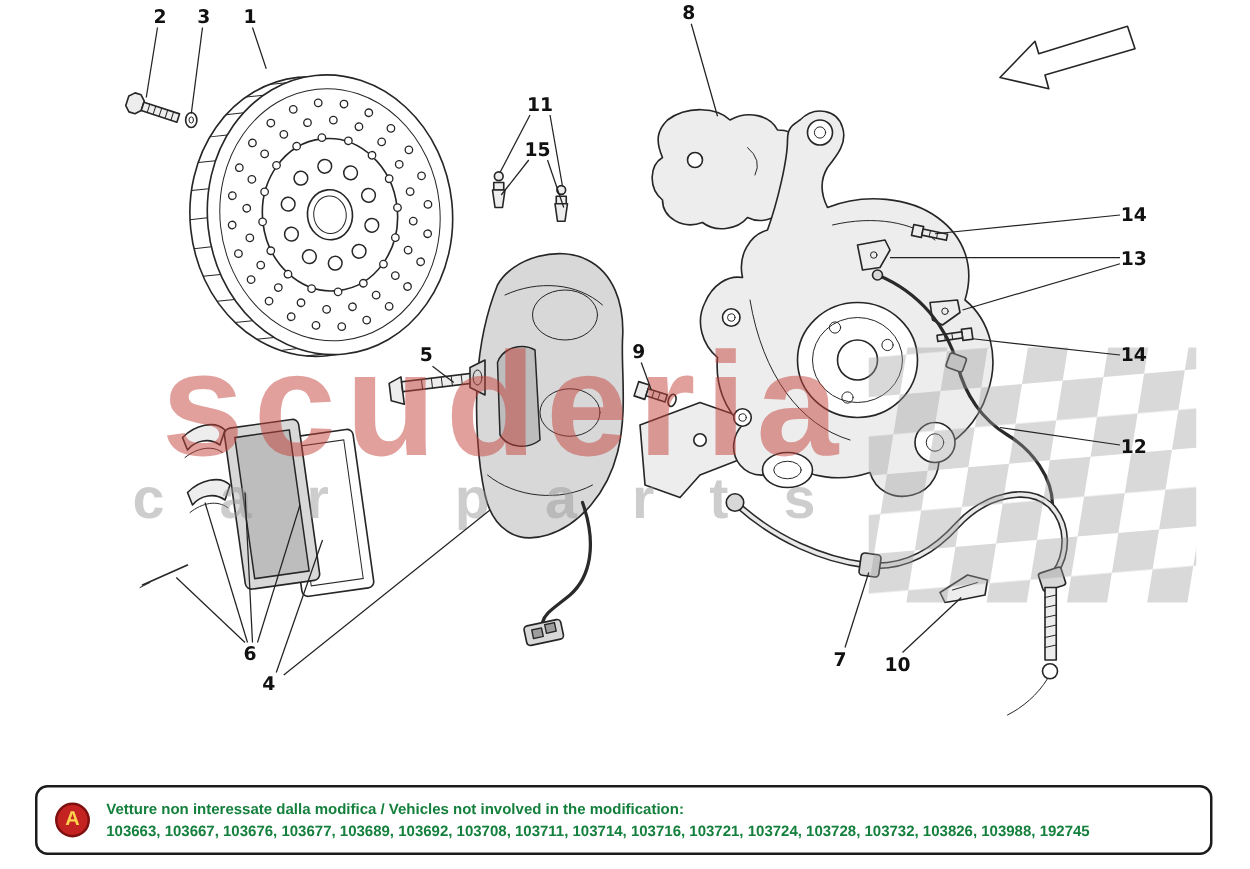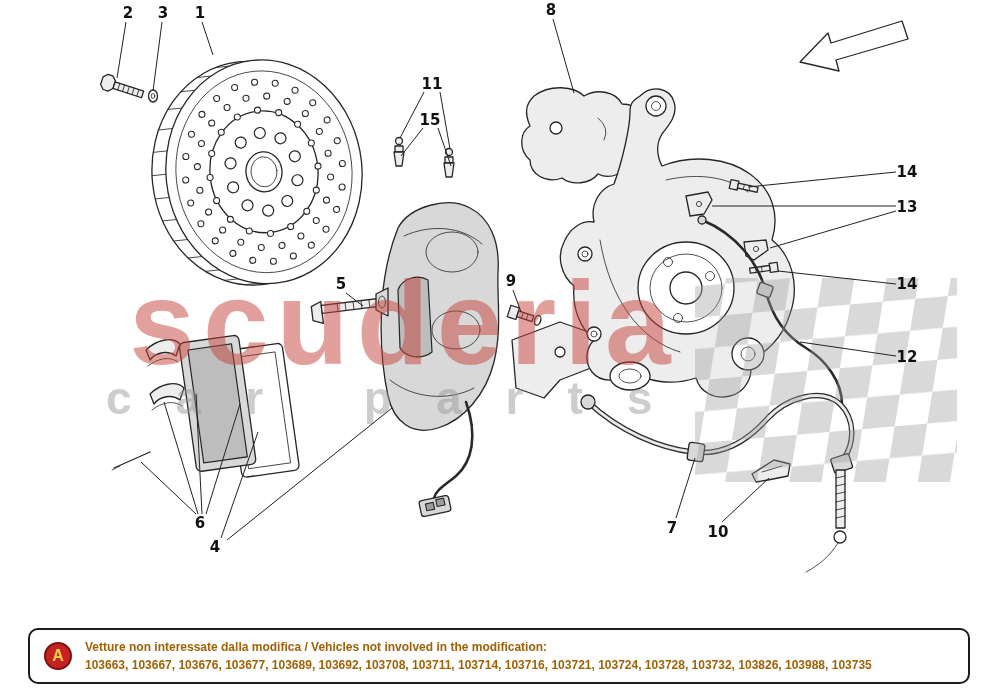--- a/index.html
+++ b/index.html
@@ -31,21 +31,21 @@
   .wm-sub{font:bold 46px "Liberation Sans",sans-serif;letter-spacing:44px;
           fill:rgba(150,150,150,0.48);}
 
   
   .footer-box{position:absolute;left:28px;top:628px;width:942px;height:56px;
               border:2px solid #1c1c1c;border-radius:10px;background:#fff;
               display:flex;align-items:center;gap:13px;padding:0 14px;box-sizing:border-box;}
   .badge{flex:0 0 auto;width:28px;height:28px;border-radius:50%;background:#c52222;
          border:2px solid #7e1010;color:#ffd24d;font:bold 16px "Liberation Sans",sans-serif;
          display:flex;align-items:center;justify-content:center;box-sizing:border-box;}
-  .footer-text{font:bold 12px "Liberation Sans",sans-serif;color:#a16207;line-height:1.5;white-space:nowrap;}
+  .footer-text{font:bold 12px "Liberation Sans",sans-serif;color:#15803d;line-height:1.5;white-space:nowrap;}
 </style>
 </head>
 <body>
 
 <div id="page">
 
   <svg id="diagram" width="1000" height="620" viewBox="0 0 1000 620">
     <defs>
       <pattern id="checker" width="64" height="64" patternUnits="userSpaceOnUse" patternTransform="skewX(-14) rotate(-5)">
         <rect width="32" height="32" fill="#9a9a9a" fill-opacity="0.38"></rect>
@@ -383,17 +383,17 @@
         <text x="672" y="533">7</text>
         <line x1="722" y1="522" x2="769" y2="478"></line>
         <text x="718" y="537">10</text>
       </g>
   </svg>
 
   <div class="footer-box">
     <div class="badge">A</div>
     <div class="footer-text">
       <div>Vetture non interessate dalla modifica / Vehicles not involved in the modification:</div>
-      <div>103663, 103667, 103676, 103677, 103689, 103692, 103708, 103711, 103714, 103716, 103721, 103724, 103728, 103732, 103826, 103988, 103735</div>
+      <div>103663, 103667, 103676, 103677, 103689, 103692, 103708, 103711, 103714, 103716, 103721, 103724, 103728, 103732, 103826, 103988, 192745</div>
     </div>
   </div>
 
 </div>
 
 </body></html>

